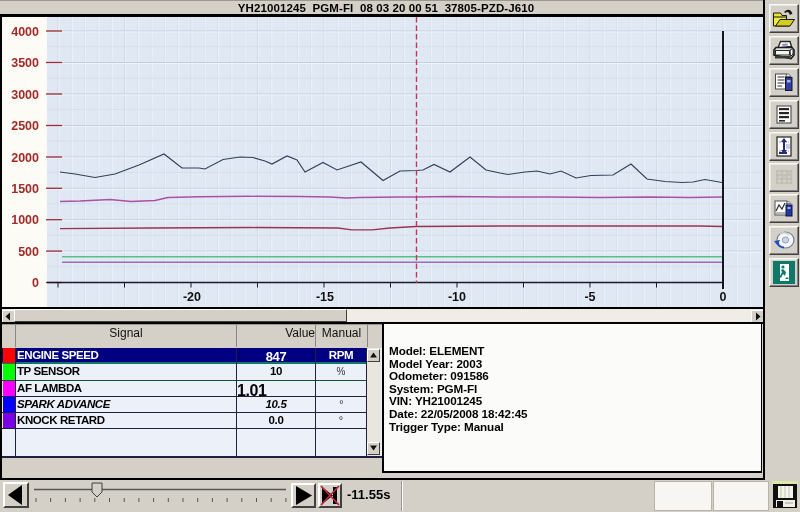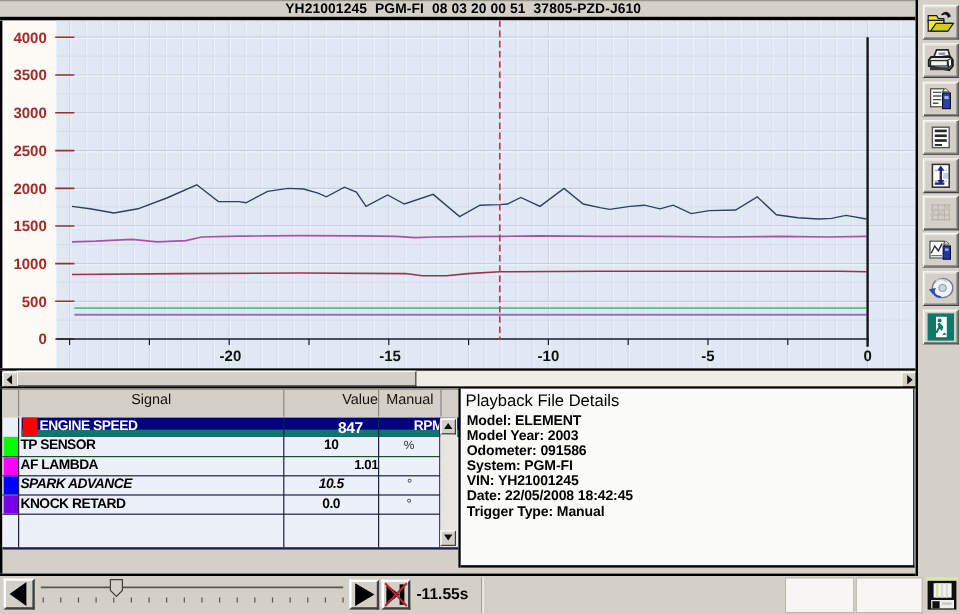--- a/index.html
+++ b/index.html
@@ -239,36 +239,36 @@
   <div class="abs" style="left:13px;top:2px;width:222px;font-size:12px;text-align:center;color:#111;">Signal</div>
   <div class="abs" style="left:235px;top:2px;width:78px;font-size:12px;text-align:right;color:#111;">Value</div>
   <div class="abs" style="left:313px;top:2px;width:53px;font-size:12px;text-align:center;color:#111;">Manual</div>
   <div class="abs" style="left:13px;top:1px;width:1px;height:22px;background:#888;"></div>
   <div class="abs" style="left:234px;top:1px;width:1px;height:22px;background:#888;"></div>
   <div class="abs" style="left:313px;top:1px;width:1px;height:22px;background:#888;"></div>
   <div class="abs" style="left:365px;top:1px;width:1px;height:22px;background:#888;"></div>
 
   <div class="abs" id="rows" style="left:0;top:24px;width:365px;height:108px;">
 
-    <div class="abs" style="left:16px;top:0;width:365px;height:16.3px;background:#000080;border-bottom:6px solid #0f766e;box-sizing:border-box;">
+    <div class="abs" style="left:0;top:0;width:365px;height:16.3px;background:#000080;border-bottom:2px solid #0f766e;box-sizing:border-box;">
       <div class="abs" style="left:1px;top:0px;width:12px;height:15.3px;background:#f00;"></div>
       <div class="abs bold" style="left:15px;top:1px;font-size:11.5px;letter-spacing:-0.4px;color:#fff;">ENGINE SPEED</div>
       <div class="abs bold" style="left:235px;top:1px;width:78px;text-align:center;font-size:13px;letter-spacing:-0.4px;color:#fff;">847</div>
       <div class="abs bold" style="left:314px;top:1px;width:50px;text-align:center;font-size:11.5px;letter-spacing:-0.4px;color:#fff;">RPM</div>
     </div>
     <div class="abs" style="left:0;top:16.3px;width:365px;height:16.3px;border-bottom:1px solid #14532d;box-sizing:border-box;">
       <div class="abs" style="left:1px;top:0px;width:12px;height:15.3px;background:#0f0;"></div>
       <div class="abs bold" style="left:15px;top:1px;font-size:11.5px;letter-spacing:-0.4px;color:#000;">TP SENSOR</div>
       <div class="abs bold" style="left:235px;top:1px;width:78px;text-align:center;font-size:11.5px;letter-spacing:-0.4px;color:#000;">10</div>
       <div class="abs" style="left:314px;top:2px;width:50px;text-align:center;font-size:10px;color:#333;">%</div>
     </div>
     <div class="abs" style="left:0;top:32.6px;width:365px;height:16.3px;border-bottom:1px solid #202040;box-sizing:border-box;">
       <div class="abs" style="left:1px;top:0px;width:12px;height:15.3px;background:#f0f;"></div>
       <div class="abs bold" style="left:15px;top:1px;font-size:11.5px;letter-spacing:-0.4px;color:#000;">AF LAMBDA</div>
-      <div class="abs bold" style="left:235px;top:1px;width:78px;text-align:right;font-size:11px;letter-spacing:-0.4px;color:#000;">1.01</div>
+      <div class="abs bold" style="left:235px;top:1px;width:78px;text-align:left;font-size:16px;letter-spacing:-0.4px;color:#000;">1.01</div>
     </div>
     <div class="abs" style="left:0;top:48.9px;width:365px;height:16.3px;border-bottom:1px solid #202040;box-sizing:border-box;font-style:italic;">
       <div class="abs" style="left:1px;top:0px;width:12px;height:15.3px;background:#00f;"></div>
       <div class="abs bold" style="left:15px;top:1px;font-size:11.5px;letter-spacing:-0.4px;color:#000;">SPARK ADVANCE</div>
       <div class="abs bold" style="left:235px;top:1px;width:78px;text-align:center;font-size:11.5px;letter-spacing:-0.4px;color:#000;">10.5</div>
       <div class="abs" style="left:314px;top:1px;width:50px;text-align:center;font-size:11px;color:#333;">°</div>
     </div>
     <div class="abs" style="left:0;top:65.2px;width:365px;height:16.3px;border-bottom:1px solid #202040;box-sizing:border-box;">
       <div class="abs" style="left:1px;top:0px;width:12px;height:15.3px;background:#7a00e6;"></div>
       <div class="abs bold" style="left:15px;top:1px;font-size:11.5px;letter-spacing:-0.4px;color:#000;">KNOCK RETARD</div>
@@ -293,21 +293,20 @@
           <polygon points="5.5,7.5 9,2.5 2,2.5" fill="#101010"></polygon>
         </svg>
       </div>
   </div>
   <div class="abs" style="left:0;top:132px;width:380px;height:2px;background:#202040;"></div>
 </div>
 
 <div class="abs" style="left:382px;top:324px;width:2px;height:149px;background:#000;"></div>
 
 <div class="abs" style="left:384px;top:324px;width:378px;height:149px;background:#fbfbf9;border-right:1px solid #000;border-bottom:2px solid #000;box-sizing:border-box;">
-  <div class="abs" style="left:4px;top:2px;font-size:13.8px;color:#000;">Playback File Details</div>
   <div class="abs bold" style="left:5px;top:21px;font-size:11.7px;letter-spacing:-0.1px;line-height:12.6px;color:#000;">
     Model: ELEMENT<br>
     Model Year: 2003<br>
     Odometer: 091586<br>
     System: PGM-FI<br>
     VIN: YH21001245<br>
     Date: 22/05/2008 18:42:45<br>
     Trigger Type: Manual
   </div>
 </div>

